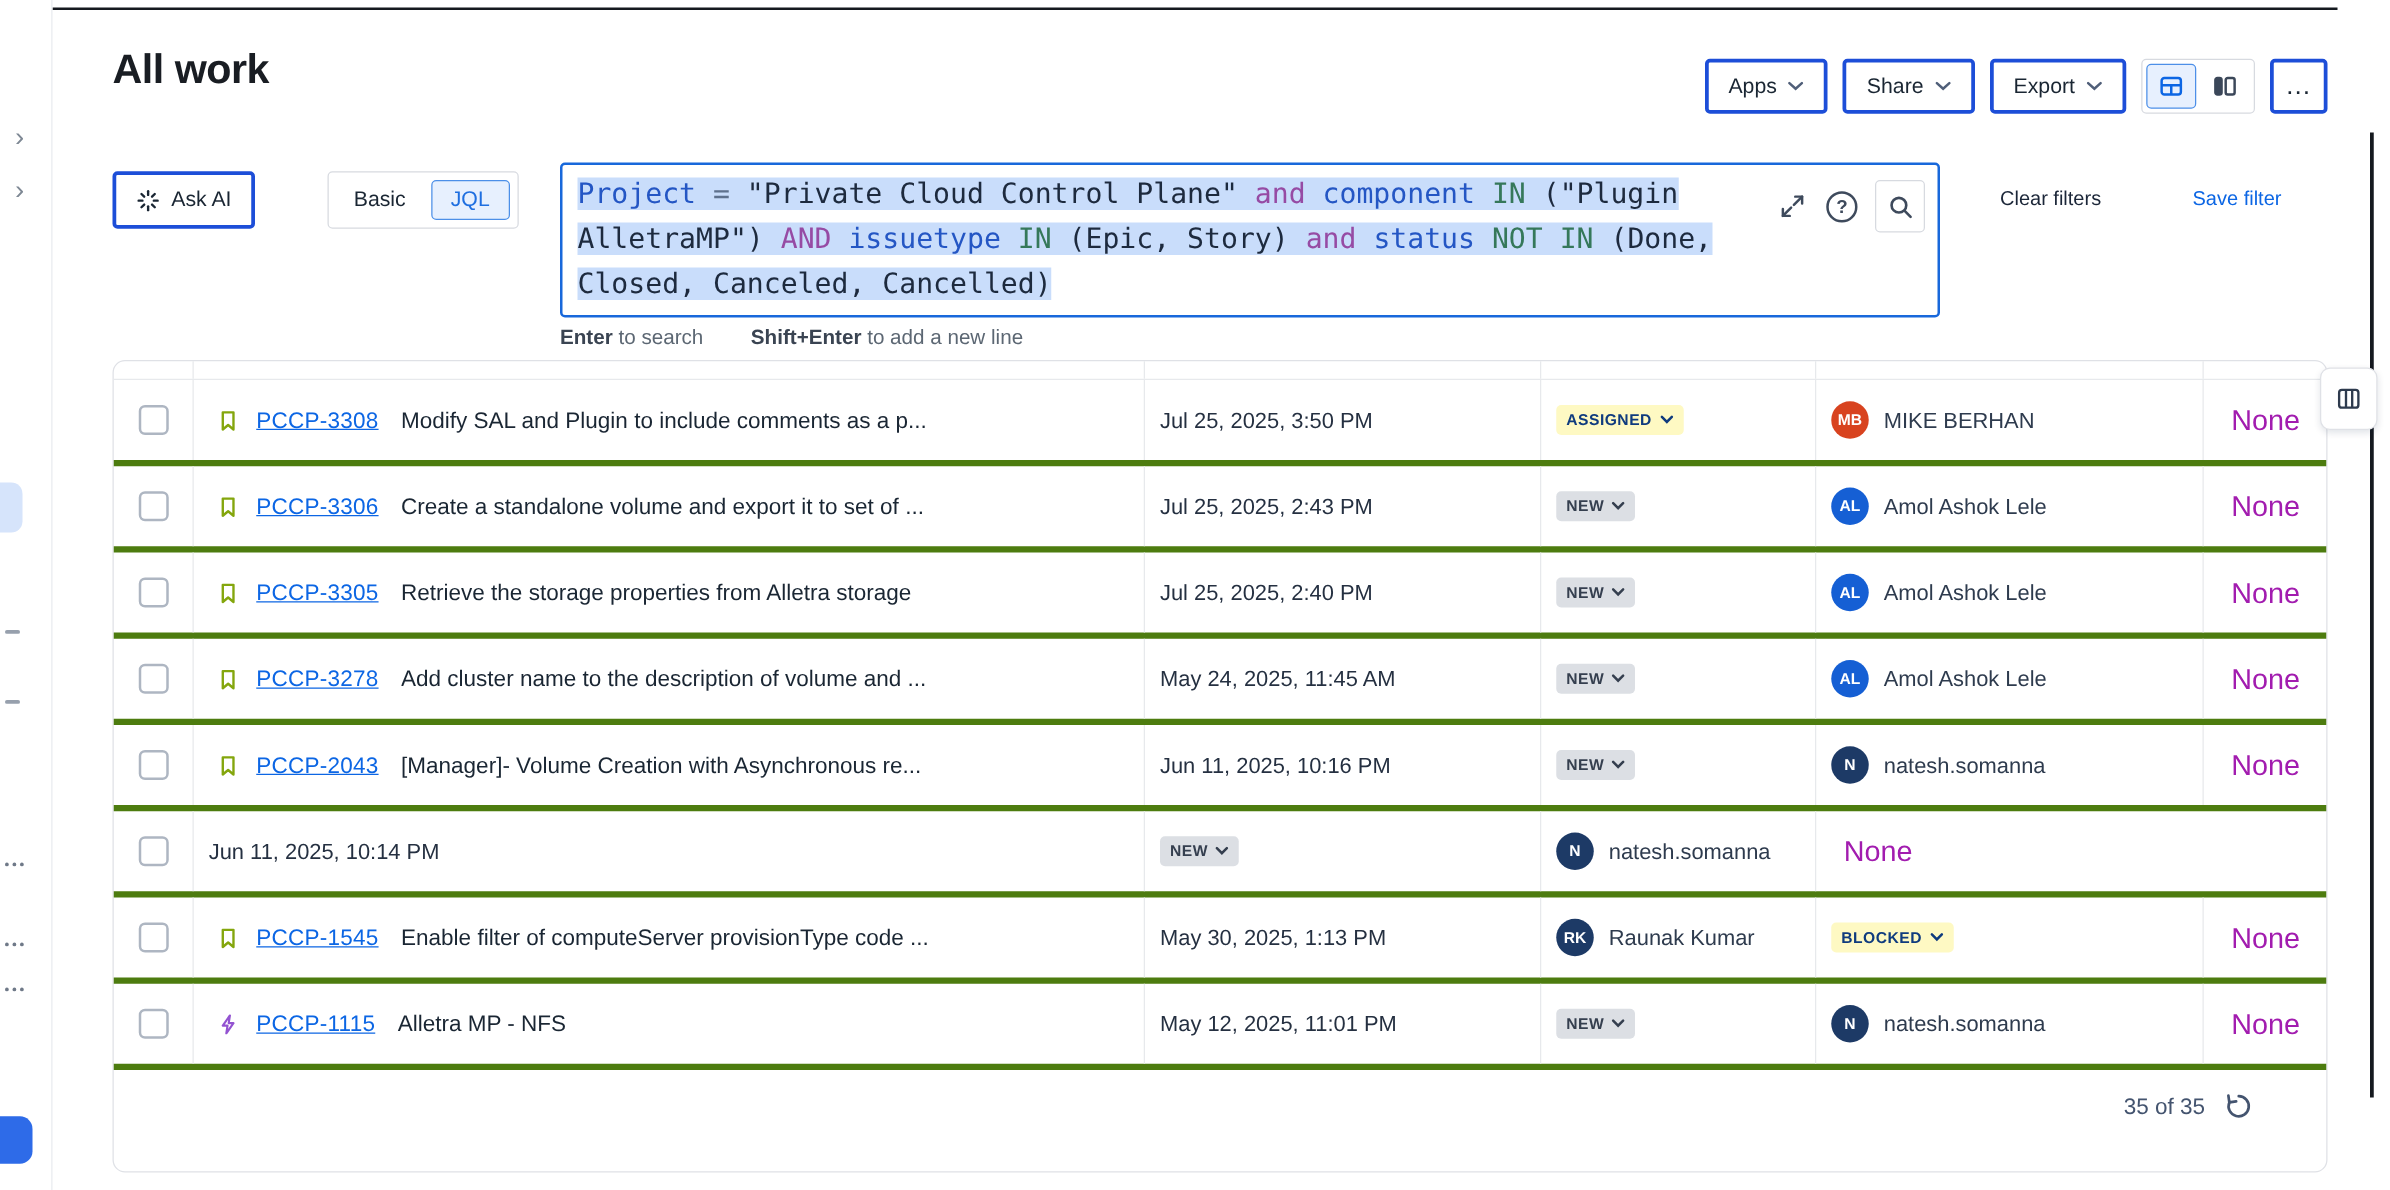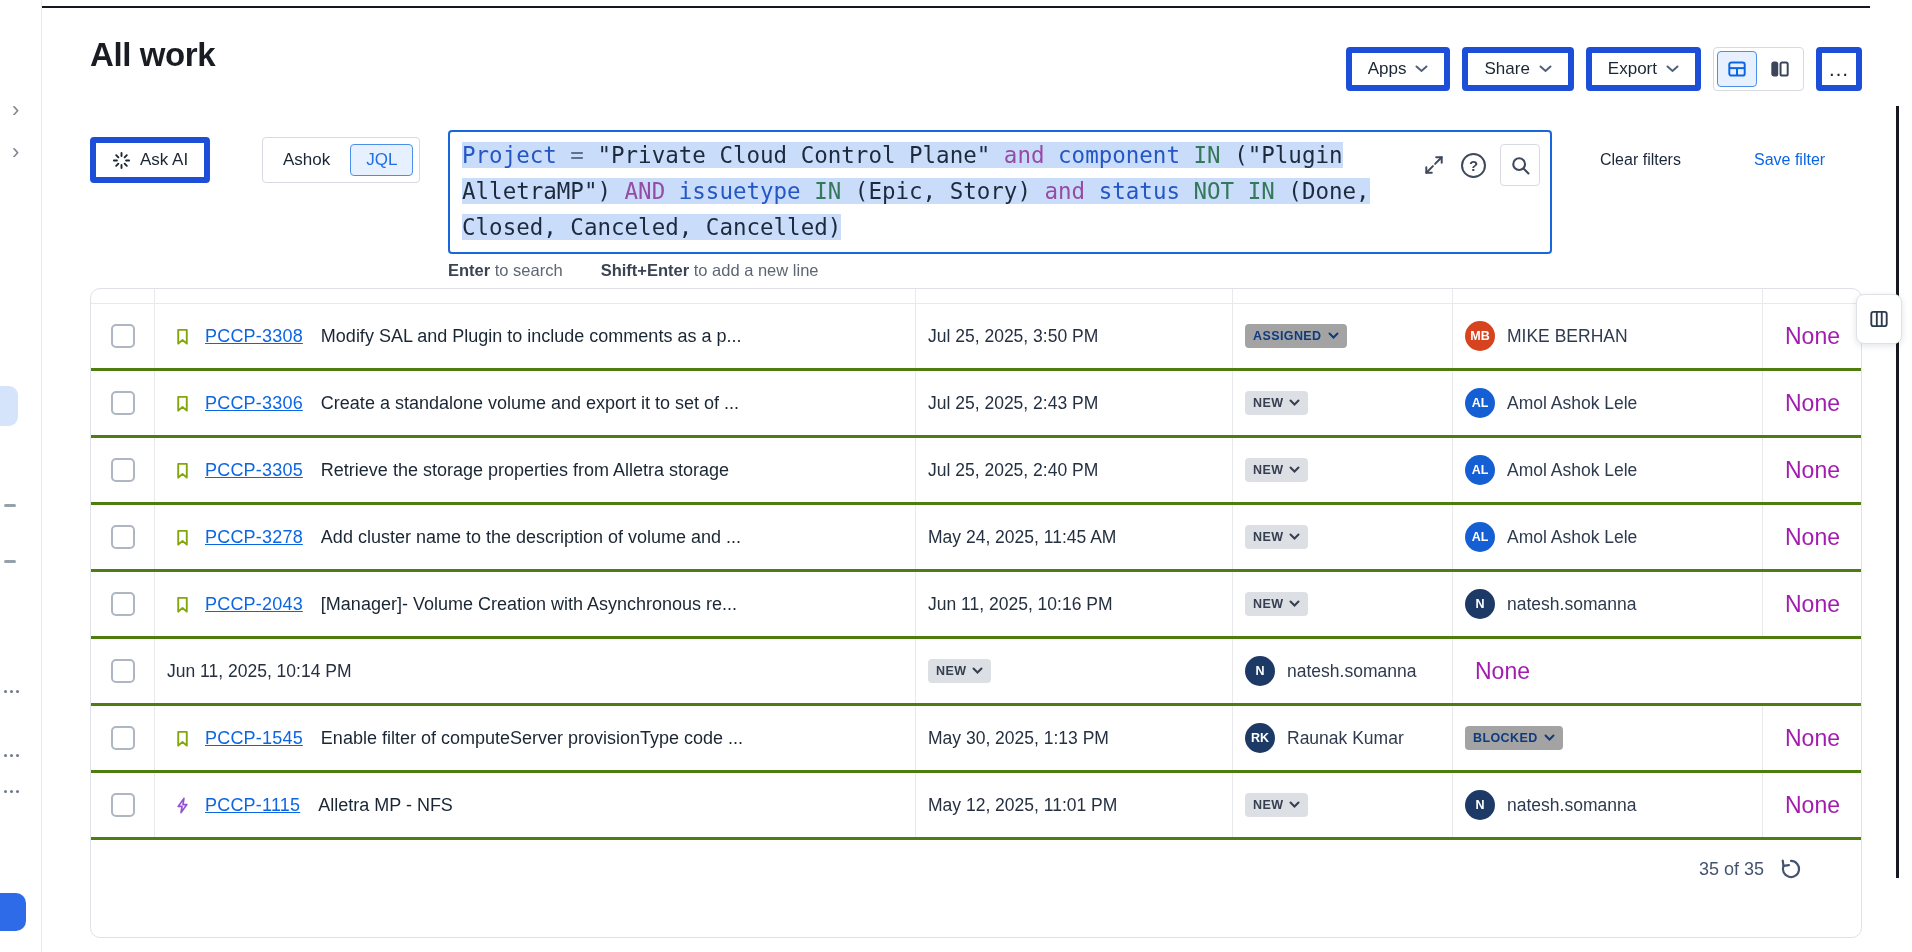--- a/index.html
+++ b/index.html
@@ -16,21 +16,21 @@
   .rail-pill{position:absolute;left:0;top:386px;width:18px;height:40px;background:#D6E4FB;border-radius:0 9px 9px 0;}
   .rail-dash{position:absolute;left:4px;top:504px;width:12px;height:3px;background:#97A0AD;border-radius:2px;}
   .rail-dots{position:absolute;left:4px;width:3px;height:3px;border-radius:50%;background:#6F7988;
              box-shadow:6px 0 0 #6F7988,12px 0 0 #6F7988;}
   .rail-square{position:absolute;left:0;top:893px;width:26px;height:38px;background:#2E6BE8;border-radius:0 10px 10px 0;}
 
   
   .page-title{position:absolute;left:90px;top:36px;font-size:33px;font-weight:700;color:#191D23;letter-spacing:-0.4px;}
   .actions{position:absolute;top:46px;right:50px;display:flex;gap:12px;align-items:center;height:46px;}
   .btn{display:flex;align-items:center;gap:9px;height:44px;padding:0 16px;background:#fff;
-       border:6px solid #1d4ed8;border-radius:4px;font-size:17px;font-weight:500;color:#1A2633;
+       border:3px solid #1d4ed8;border-radius:4px;font-size:17px;font-weight:500;color:#1A2633;
        font-family:"Liberation Sans",sans-serif;cursor:pointer;}
   .btn svg.dd{flex:0 0 auto;}
   .btn.more{width:46px;justify-content:center;padding:0;font-size:21px;letter-spacing:1px;color:#1A2633;}
   .view-group{display:flex;align-items:center;gap:3px;border:1px solid #D7DAE0;border-radius:4px;padding:3px;background:#fff;height:44px;box-sizing:border-box;}
   .view-slot{width:40px;height:36px;display:flex;align-items:center;justify-content:center;border-radius:4px;cursor:pointer;}
   .view-slot.selected{background:#E7F0FE;border:1.5px solid #4C8FE8;box-sizing:border-box;}
 
   
   .askai-btn{position:absolute;left:90px;top:137px;height:46px;}
   .segment{position:absolute;left:262px;top:137px;height:46px;display:flex;align-items:center;gap:6px;
@@ -68,31 +68,31 @@
   .grid{display:grid;grid-template-columns:64px 761px 317px 220px 310px 1fr;}
   .thead{height:62px;background:#F6F7F9;border-bottom:1px solid #DFE2E7;border-radius:9px 9px 0 0;}
   .thead .cell{display:flex;align-items:center;height:100%;box-sizing:border-box;font-size:15.5px;font-weight:700;color:#3E4A5C;}
   .cell{border-right:1px solid #E7E9EC;box-sizing:border-box;}
   .cell:last-child{border-right:none;}
   .c-check{display:flex;align-items:center;justify-content:center;}
   .checkbox{width:20px;height:20px;border:2px solid #AEB6C2;border-radius:5px;background:#fff;cursor:pointer;}
   .th-pad{padding-left:24px;}
   .spacer{height:14px;border-bottom:1px solid #E7E9EC;}
   .spacer .cell{height:14px;}
-  .trow{height:64px;border-bottom:3px solid #4d7c0f;}
+  .trow{height:64px;border-bottom:5px solid #4d7c0f;}
   .trow .cell{display:flex;align-items:center;height:100%;overflow:hidden;}
   .c-work{padding-left:18px;gap:13px;white-space:nowrap;}
   .type-icon{display:flex;align-items:center;flex:0 0 auto;}
   .key-link{color:#0C66E4;text-decoration:underline;font-size:18px;font-weight:500;letter-spacing:0.2px;}
   .title{font-size:18px;color:#1A2633;margin-left:5px;overflow:hidden;text-overflow:ellipsis;}
   .c-created{padding-left:12px;font-size:17.5px;color:#253041;}
   .c-status{padding-left:12px;}
   .badge{display:inline-flex;align-items:center;gap:6px;font-size:12.5px;font-weight:700;letter-spacing:0.4px;
          padding:5px 8px;border-radius:4px;cursor:pointer;}
-  .badge--blue{background:#a3a3a3;color:#0F3B7E;}
+  .badge--blue{background:#fef9c3;color:#0F3B7E;}
   .badge--neutral{background:#DCDFE4;color:#353F4F;}
   .c-assignee{padding-left:12px;gap:12px;}
   .avatar{width:30px;height:30px;border-radius:50%;display:flex;align-items:center;justify-content:center;
           color:#fff;font-size:12.5px;font-weight:700;flex:0 0 auto;}
   .aname{font-size:17.5px;color:#2E3B4E;}
   .c-comments{padding-left:22px;font-size:23px;color:#a21caf;}
   .tfoot{height:58px;display:flex;align-items:center;justify-content:flex-end;gap:15px;padding-right:58px;}
   .count{font-size:18px;color:#44546F;}
   .refresh{background:none;border:none;padding:0;cursor:pointer;display:flex;align-items:center;}
 
@@ -171,21 +171,21 @@
           <line x1="4.4" y1="4.4" x2="6.7" y2="6.7"></line>
           <line x1="13.3" y1="13.3" x2="15.6" y2="15.6"></line>
           <line x1="4.4" y1="15.6" x2="6.7" y2="13.3"></line>
           <line x1="13.3" y1="6.7" x2="15.6" y2="4.4"></line>
         </g>
       </svg>
     <span>Ask AI</span>
   </button>
 
   <div class="segment">
-    <span class="seg-basic">Ashok</span>
+    <span class="seg-basic">Basic</span>
     <span class="seg-jql">JQL</span>
   </div>
 
   <div class="jql-box">
     <div class="jql-lines">
       <div class="jql-line"><span class="hl"><span class="tk-field">Project</span><span class="tk-op"> = </span><span class="tk-str">"Private Cloud Control Plane"</span><span class="tk-kw"> and </span><span class="tk-field">component</span><span class="tk-fn"> IN </span><span class="tk-str">("Plugin</span></span></div>
       <div class="jql-line"><span class="hl"><span class="tk-str">AlletraMP")</span><span class="tk-kw"> AND </span><span class="tk-field">issuetype</span><span class="tk-fn"> IN </span><span class="tk-str">(Epic, Story)</span><span class="tk-kw"> and </span><span class="tk-field">status</span><span class="tk-fn"> NOT IN </span><span class="tk-str">(Done,</span></span></div>
       <div class="jql-line"><span class="hl"><span class="tk-str">Closed, Canceled, Cancelled)</span></span></div>
     </div>
     <div class="jql-tools">

